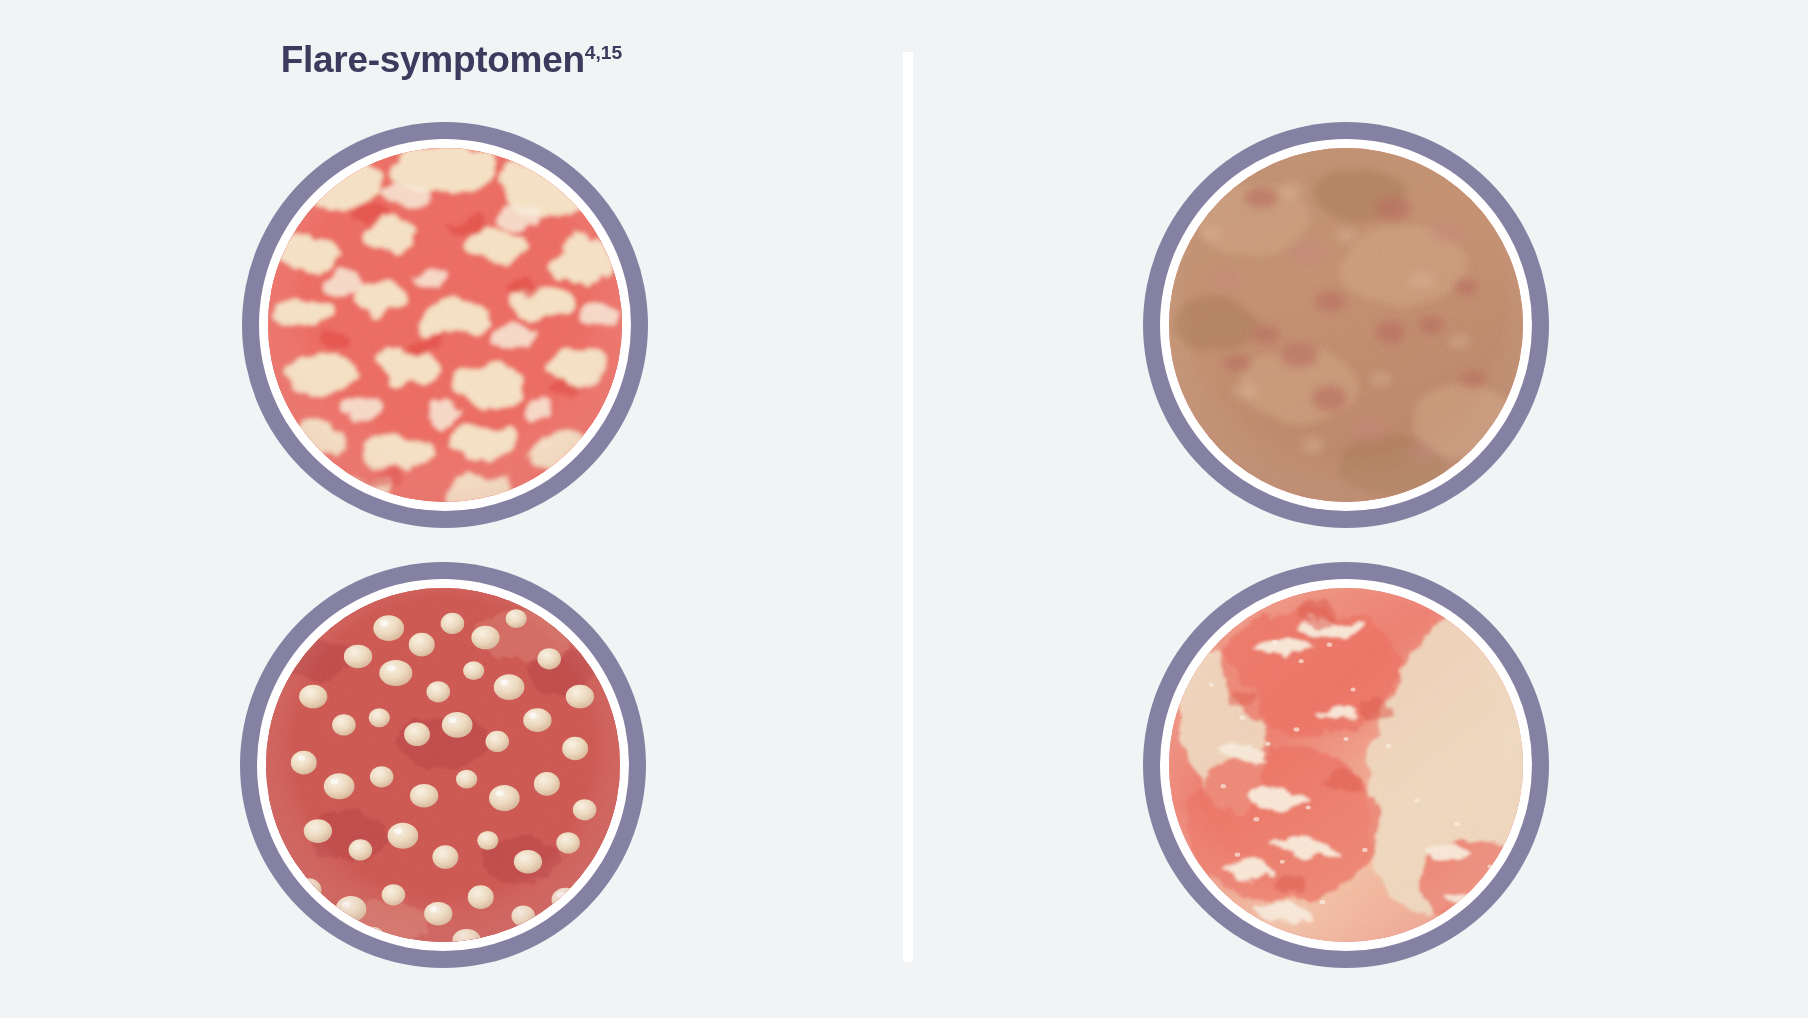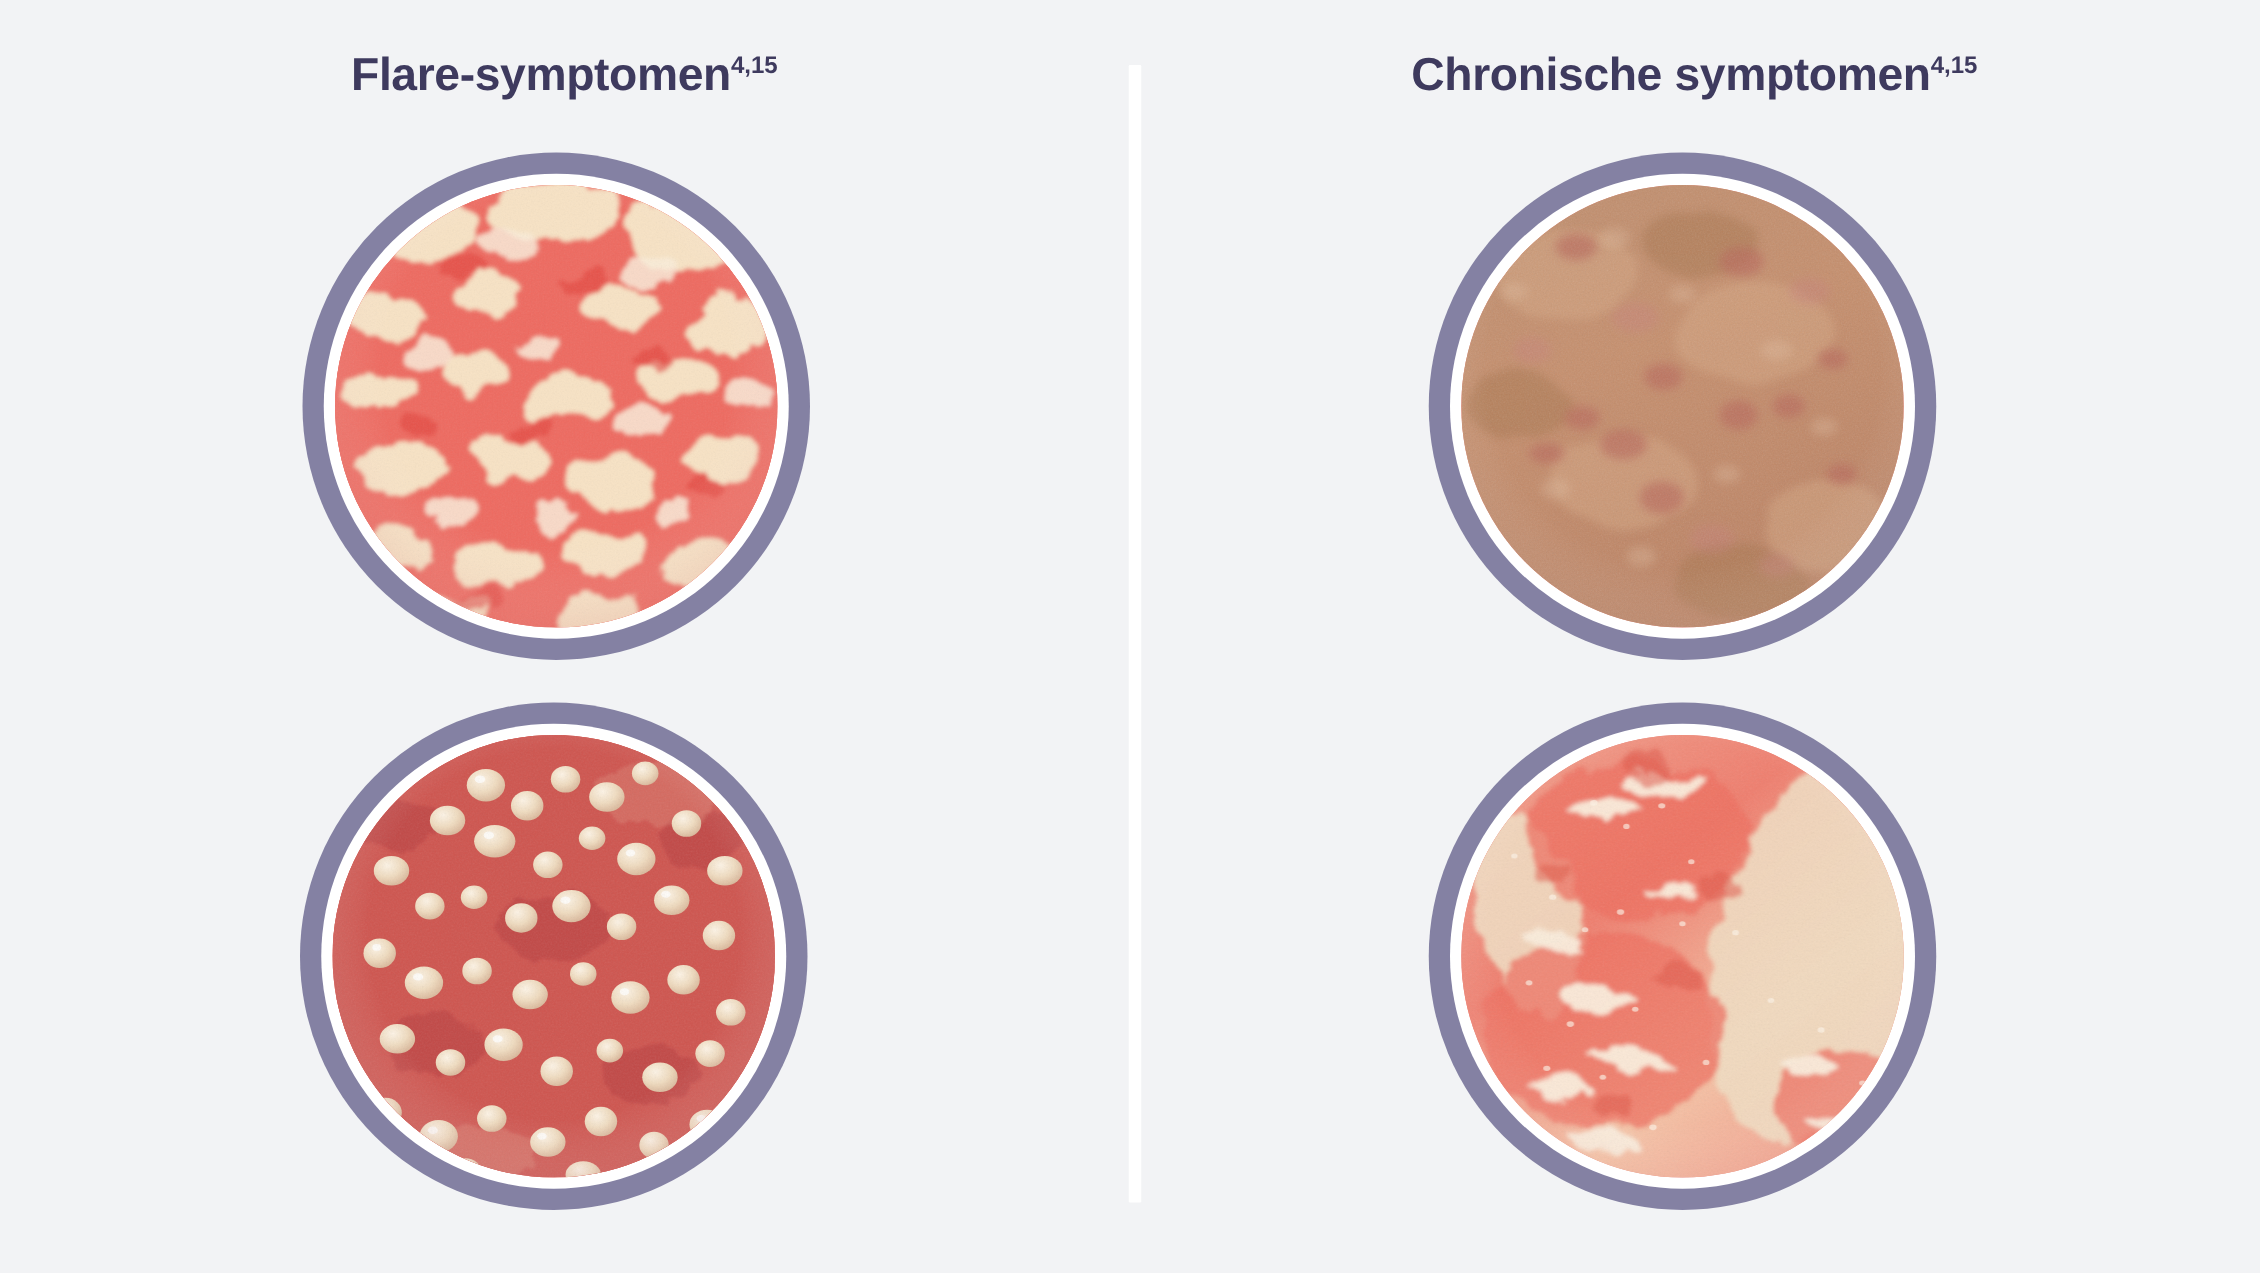--- a/index.html
+++ b/index.html
@@ -90,23 +90,20 @@
 </style>
 </head>
 <body>
 
 <div class="stage">
 
   <div class="col-title left">
     <span>Flare-symptomen</span><sup>4,15</sup>
   </div>
 
-  <div class="col-title right">
-    <span>Chronische symptomen</span><sup>4,15</sup>
-  </div>
 
   <div class="divider"></div>
 
   <div class="photo-circle" id="circle-flare-1">
     <div class="inner-gap">
       <div class="photo">
 
         <svg viewBox="0 0 300 300" preserveAspectRatio="xMidYMid slice" aria-hidden="true">
           <defs>
             <filter id="f1rough" x="-10%" y="-10%" width="120%" height="120%">

